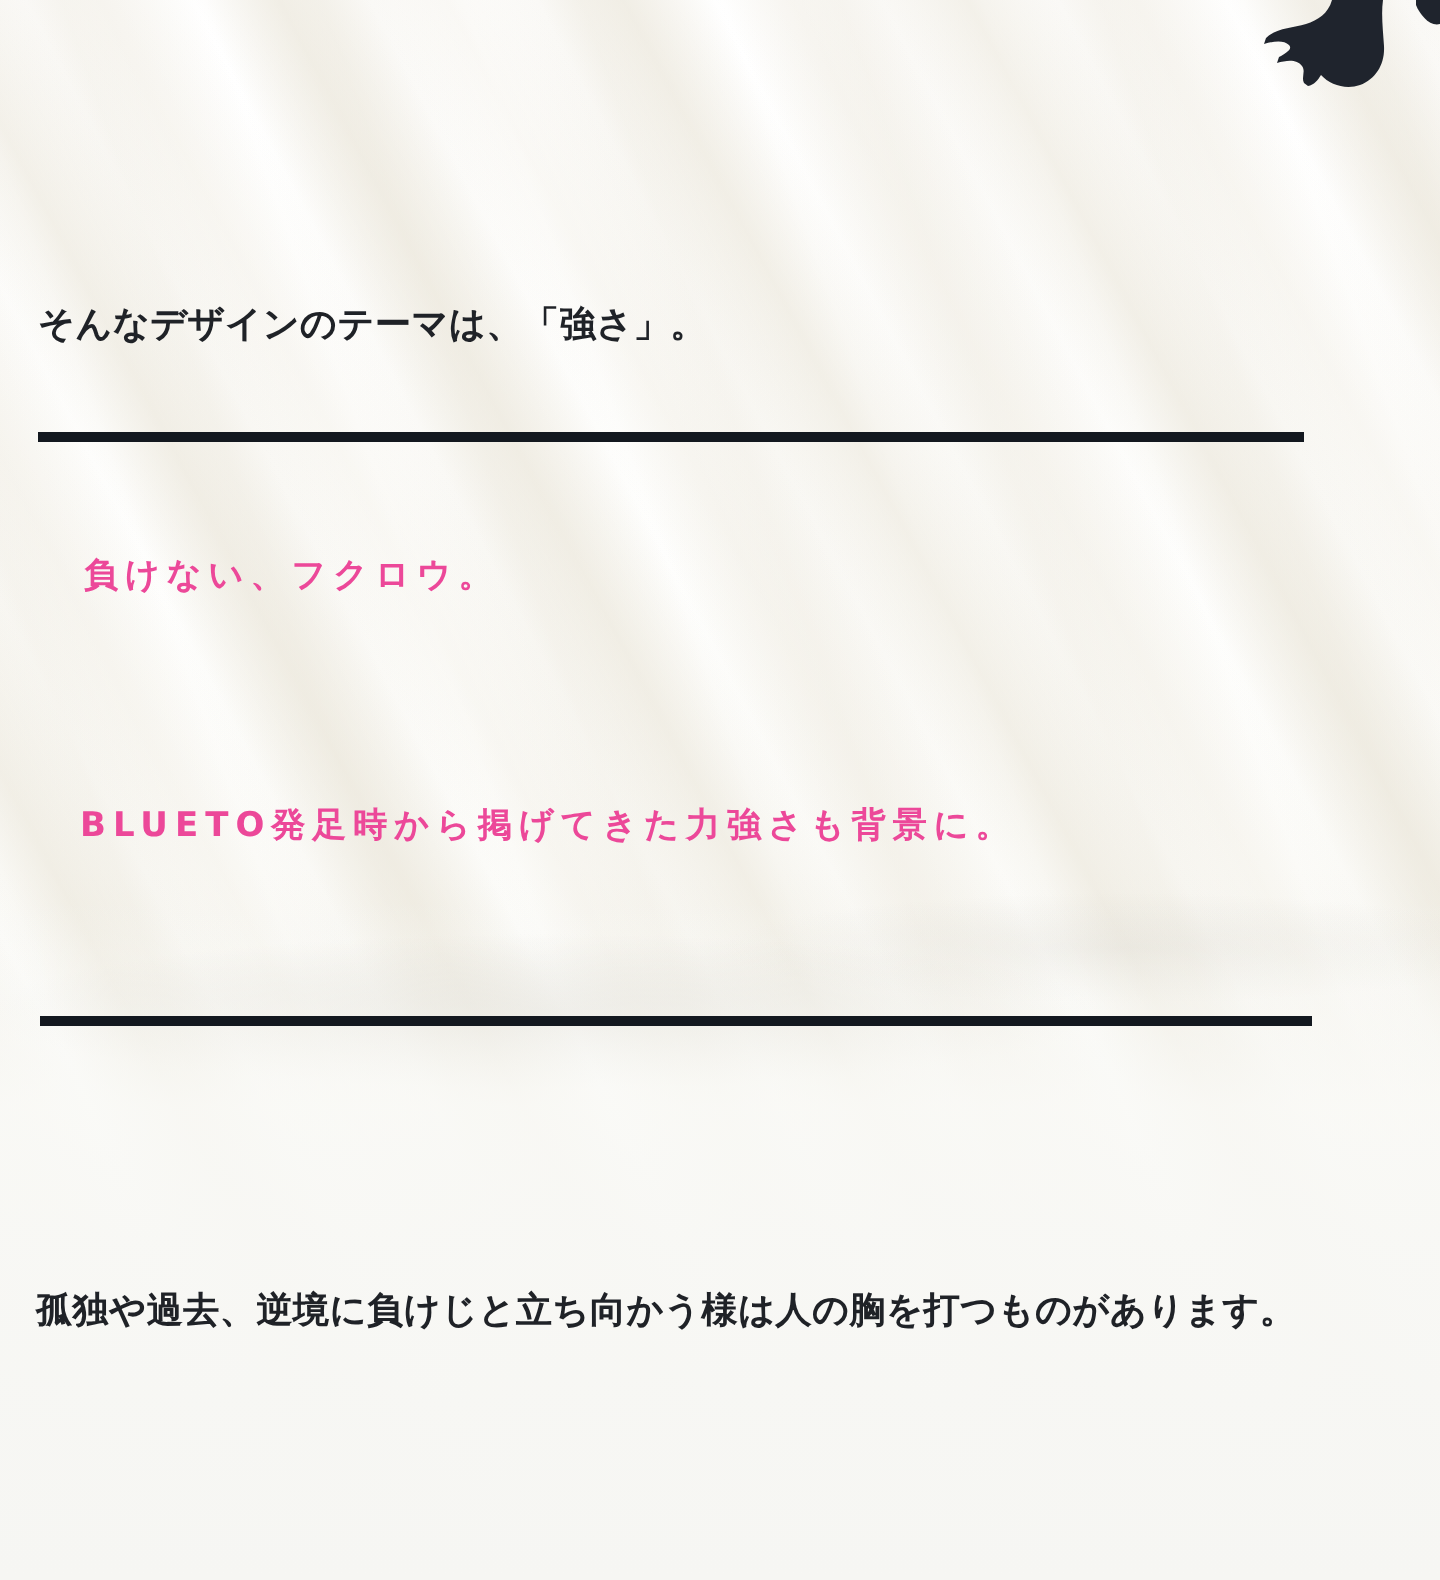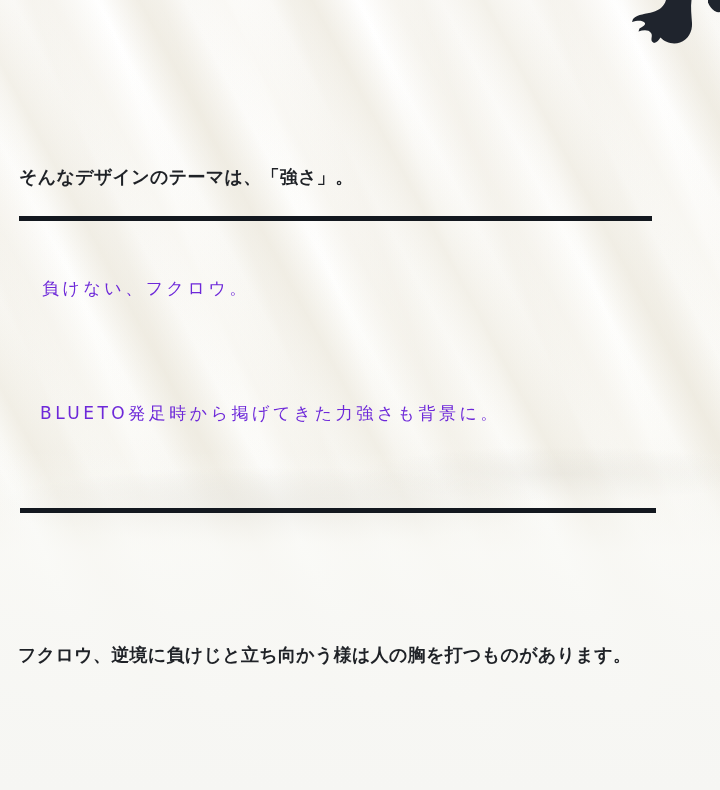--- a/index.html
+++ b/index.html
@@ -34,29 +34,29 @@
 
   .claw { position:absolute; top:0; right:0; width:100px; height:80px; }
 
   .gothic {
     position:absolute; margin:0; color:#1f2227;
     font-weight:700; font-size:18px; line-height:30px;
     letter-spacing:0.3px; white-space:nowrap;
   }
 
   .intro   { left:18px; top:25px; }
-  .theme   { left:19px; top:162px;text-align:center; }
+  .theme   { left:19px; top:147px;text-align:center; }
 
   .divider { position:absolute; height:5px; background:#13181f; }
   .divider-1 { left:19px;  top:216px; width:633px; }
   .divider-2 { left:20px;  top:508px; width:636px; }
 
   .hw {
-    position:absolute; margin:0; color:#6d28d9;
-    font-family:"DejaVu Sans", sans-serif; font-weight:400;
+    position:absolute; margin:0; color:#ec4899;
+    font-family:"DejaVu Sans", sans-serif; font-weight:700;
     font-size:17px; letter-spacing:3.5px; white-space:nowrap;
   }
   .hw-1  { left:42px; top:274px; line-height:28px; }
   .hw-23 { left:40px; top:331px; line-height:27.5px; }
   .hw-4  { left:40px; top:399px; line-height:28px; }
 
   .closing-1 { left:18px; top:543px; line-height:32px; }
   .closing-2 { left:18px; top:639px; line-height:32px; }
   .closing-3 { left:18px; top:700px; line-height:32px; }
 </style>
@@ -107,21 +107,21 @@
   <p class="hw hw-4">BLUETO発足時から掲げてきた力強さも背景に。</p>
 
   <div class="divider divider-2"></div>
 
   <p class="gothic closing-1">
     </p>
     <div>猛禽類ならでなの強さ、フクロウならではの強さ、消滅の危機にありながらも、</div>
     <div>未だ途絶えぬアイヌならではの強さ、そしてBLUETOならではの強さ。</div>
   <p></p>
 
-  <p class="gothic closing-2">フクロウ、逆境に負けじと立ち向かう様は人の胸を打つものがあります。</p>
+  <p class="gothic closing-2">孤独や過去、逆境に負けじと立ち向かう様は人の胸を打つものがあります。</p>
 
   <p class="gothic closing-3">
     </p>
     <div>いつも誰かのために一所懸命働いているなぁと思う、</div>
     <div>そんな「誰か」に贈るのも、いいですね。</div>
   <p></p>
 
 </div>
 
 </body></html>

